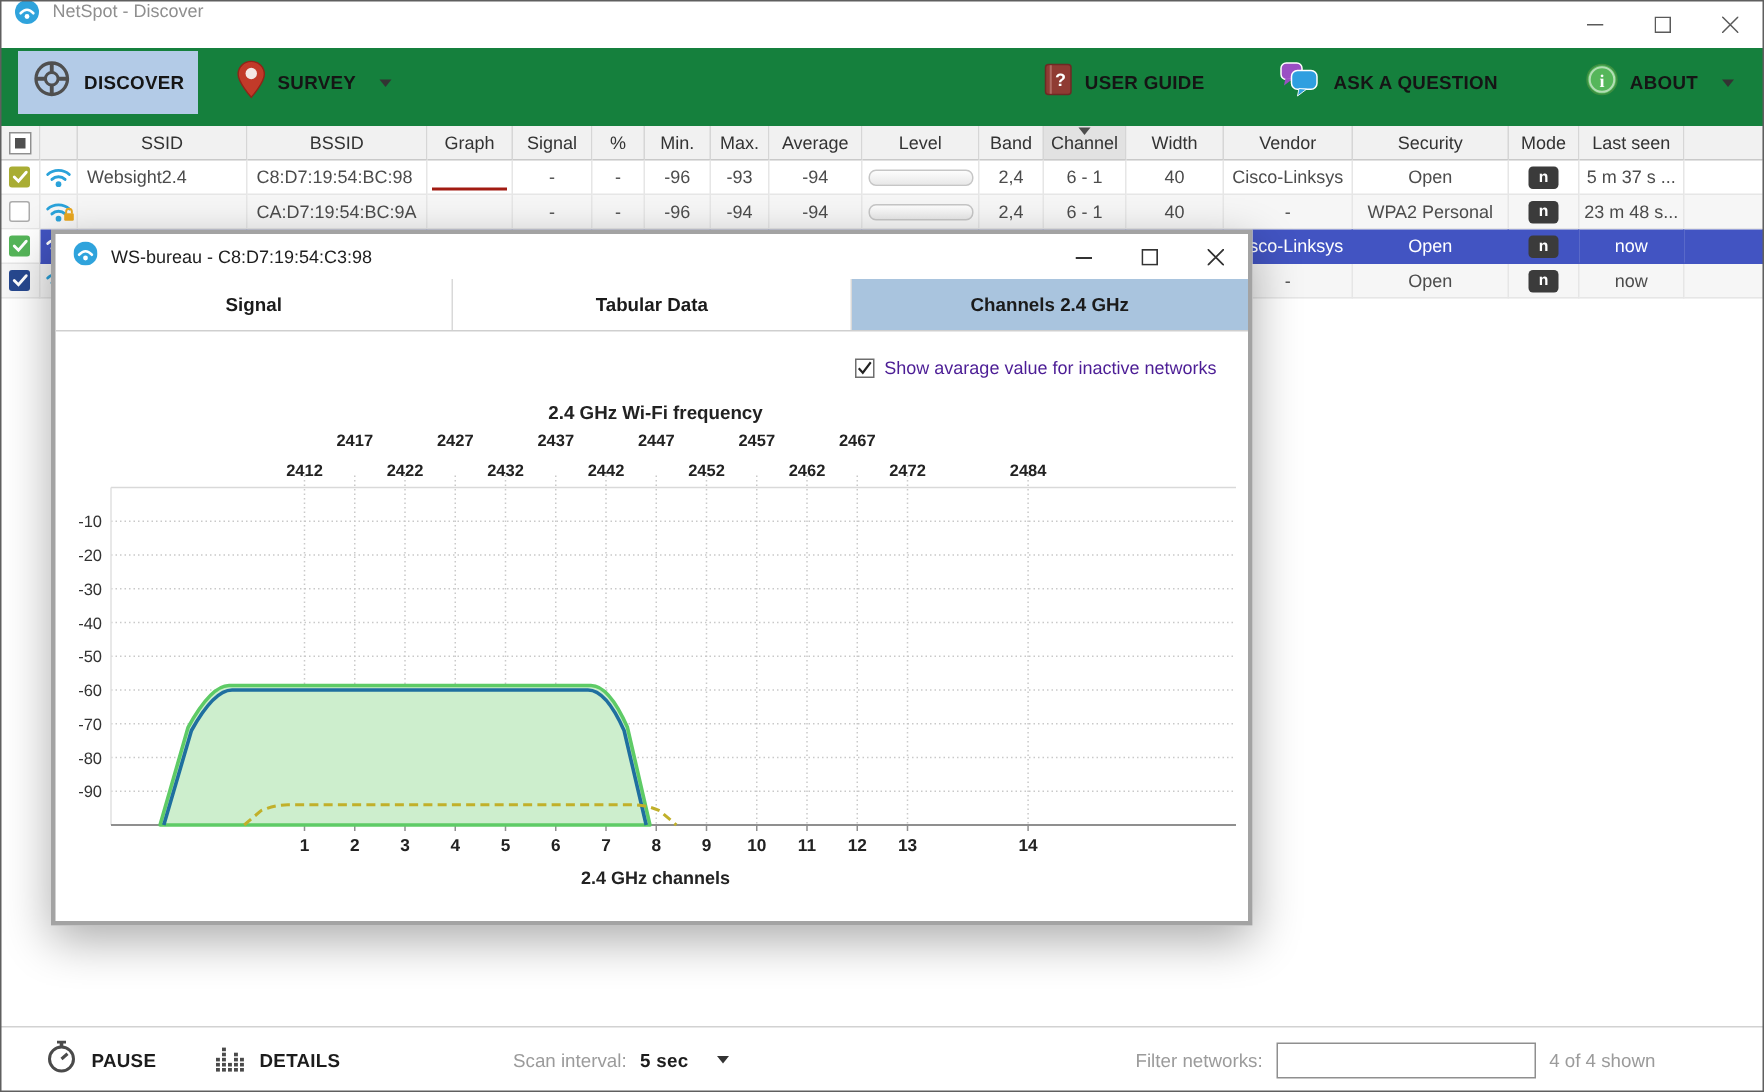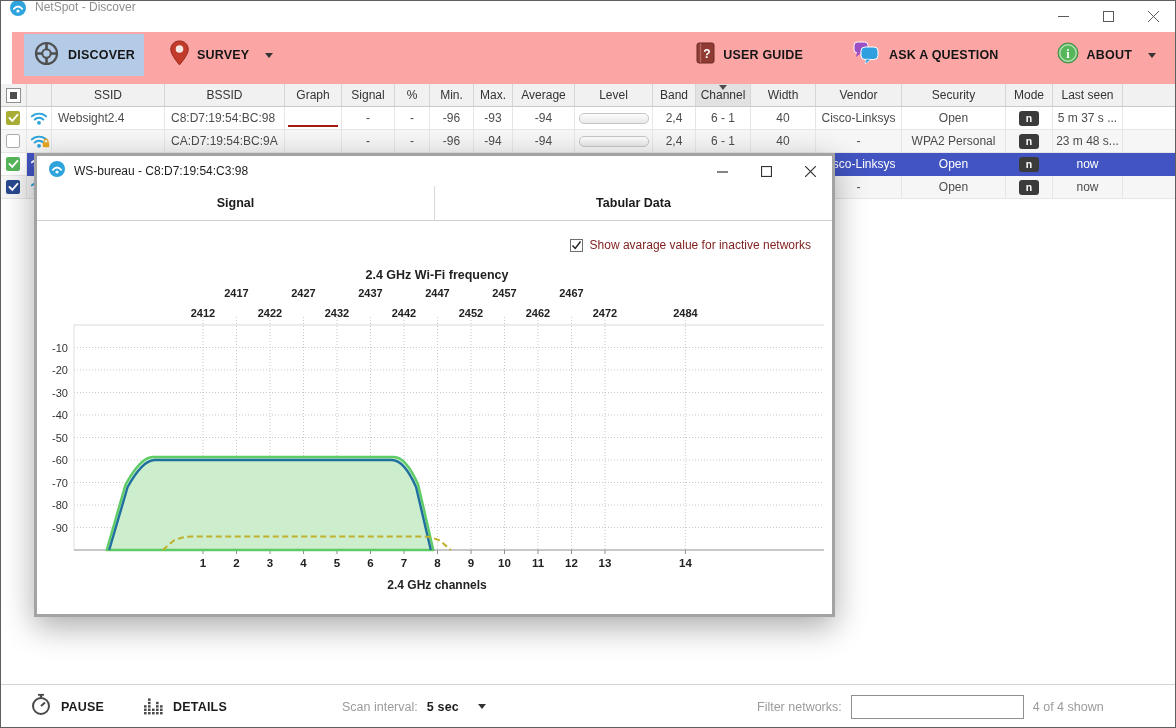--- a/index.html
+++ b/index.html
@@ -8,21 +8,21 @@
   .frame{position:absolute;inset:0;border:1px solid #5f5f5f;box-sizing:border-box;pointer-events:none;z-index:90;}
 
   
   .titlebar{position:absolute;top:0;left:0;right:0;height:32px;background:#fff;display:flex;align-items:flex-start;}
   .titlebar .logo{margin-left:10px;}
   .titlebar .title{margin-left:9px;font-size:12px;color:#8f8f8f;}
   .wincontrols{margin-left:auto;display:flex;height:32px;}
   .wincontrols .wc{width:45px;height:32px;display:flex;align-items:center;justify-content:center;}
 
   
-  .toolbar{position:absolute;top:32px;left:0;right:0;height:52px;background:#fca5a5;margin-left:12px;}
+  .toolbar{position:absolute;top:32px;left:0;right:0;height:52px;background:#15803d;}
   .btn-discover{position:absolute;left:12px;top:2px;width:120px;height:42px;background:#b3cbe7;
     display:flex;align-items:center;justify-content:center;gap:8px;}
   .tb-label{font-size:12.5px;font-weight:bold;color:#151515;letter-spacing:.2px;}
   .btn-survey{position:absolute;left:152px;top:2px;height:42px;display:flex;align-items:center;gap:8px;padding:0 6px;}
   .caret{width:0;height:0;border-left:4px solid transparent;border-right:4px solid transparent;border-top:5px solid #333;margin-left:8px;}
   .tb-right{position:absolute;right:14px;top:2px;height:42px;display:flex;align-items:center;}
   .tb-item{display:flex;align-items:center;gap:8px;padding:0 6px;}
   .gap1{margin-right:38px;} .gap2{margin-right:46px;}
 
   
@@ -60,21 +60,21 @@
   .dlg-controls .wc{width:44px;height:30px;display:flex;align-items:center;justify-content:center;}
   .dlg-tabs{height:35px;display:flex;border-bottom:1px solid #cfcfcf;box-sizing:border-box;}
   .dlg-tab{flex:1 1 0;display:flex;align-items:center;justify-content:center;font-size:12.5px;font-weight:bold;
     color:#1b1b1b;border-right:1px solid #d9d9d9;box-sizing:border-box;}
   .dlg-tab:last-child{border-right:none;}
   .dlg-tab.active{background:#a9c4de;}
   .dlg-content{position:relative;height:383px;}
   .avgrow{position:absolute;top:17px;right:21px;display:flex;align-items:center;gap:7px;z-index:5;}
   .avgrow .box{width:13px;height:13px;border:1px solid #6e6e6e;box-sizing:border-box;background:#fff;
     display:flex;align-items:center;justify-content:center;}
-  .avgrow .lbl{font-size:12px;color:#7f1d1d;}
+  .avgrow .lbl{font-size:12px;color:#4c1d95;}
   #chart{position:absolute;left:0;top:0;}
 
   
   .statusbar{position:absolute;left:0;right:0;top:684px;height:44px;background:#fff;border-top:1px solid #d2d2d2;
     box-sizing:border-box;}
   .sb-item{position:absolute;top:0;height:43px;display:flex;align-items:center;gap:9px;}
   .sb-bold{font-size:12.5px;font-weight:bold;color:#1c1c1c;letter-spacing:.2px;}
   .sb-gray{font-size:12.5px;color:#9b9b9b;}
   .filterinput{width:173px;height:24px;border:1px solid #8f8f8f;box-sizing:border-box;font-size:12px;
     font-family:"Liberation Sans",sans-serif;padding:0 5px;outline:none;}
@@ -496,20 +496,21 @@
       <span class="wc">
         <svg width="11" height="11">
             <path d="M0,0 L11,11 M11,0 L0,11" stroke="#333" stroke-width="1.2"></path>
           </svg>
         </span>
     </div>
   </div>
   <div class="dlg-tabs">
     <div class="dlg-tab">Signal</div>
     <div class="dlg-tab">Tabular Data</div>
+    <div class="dlg-tab active">Channels 2.4 GHz</div>
   </div>
   <div class="dlg-content">
     <div class="avgrow">
       <span class="box">
         <svg width="11" height="11">
             <path d="M1.5,5.5 L4.2,8.5 L9.5,1.5" stroke="#222" stroke-width="1.4" fill="none"></path>
           </svg>
       </span>
       <span class="lbl">Show avarage value for inactive networks</span>
     </div>

